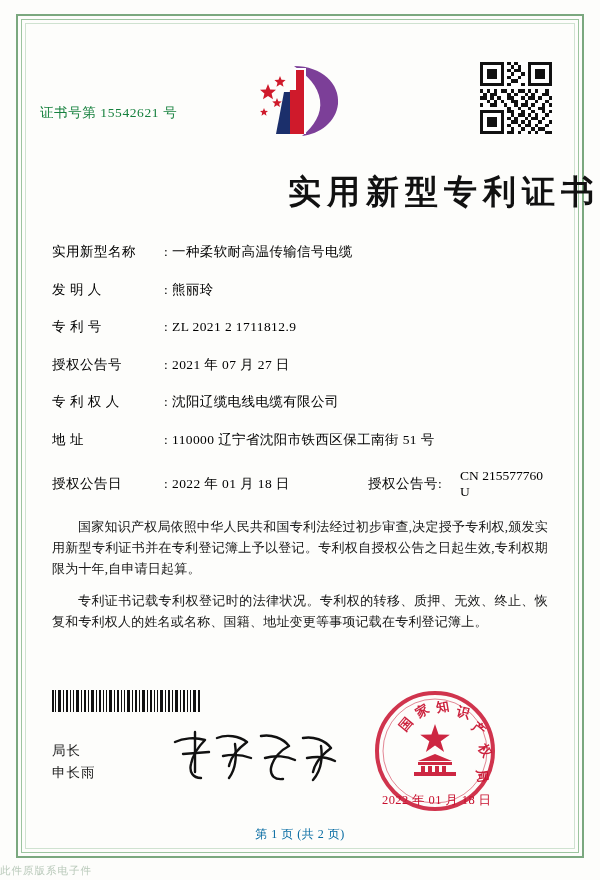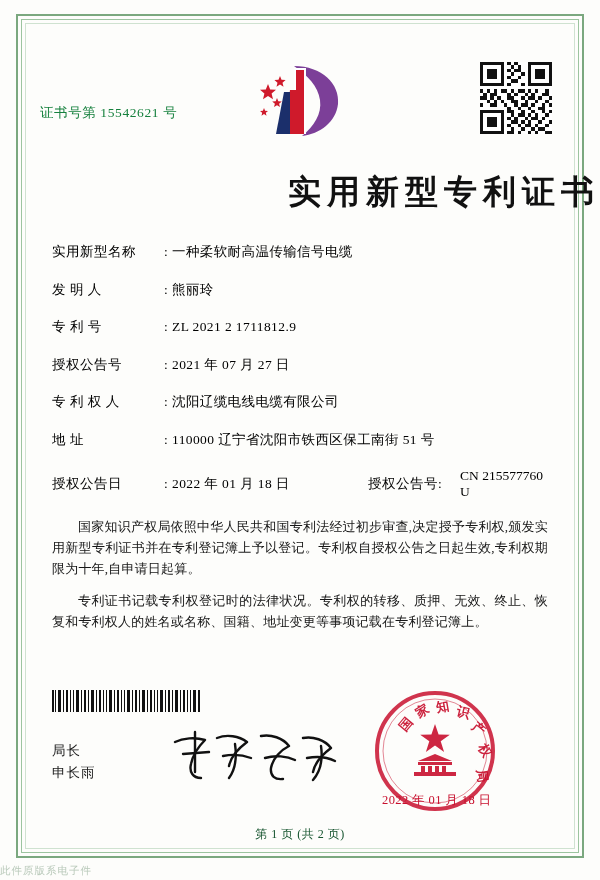--- a/index.html
+++ b/index.html
@@ -196,21 +196,21 @@
   }
 
   
   .footer {
     position: absolute;
     left: 0;
     right: 0;
     top: 826px;
     text-align: center;
     font-size: 12px;
-    color: #14532d;
+    color: #0369a1;
     letter-spacing: 0.5px;
   }
   .footer-faint {
     position: absolute;
     left: 0;
     right: 0;
     top: 864px;
     text-align: left;
     font-size: 10.5px;
     color: #b9c9ba;

